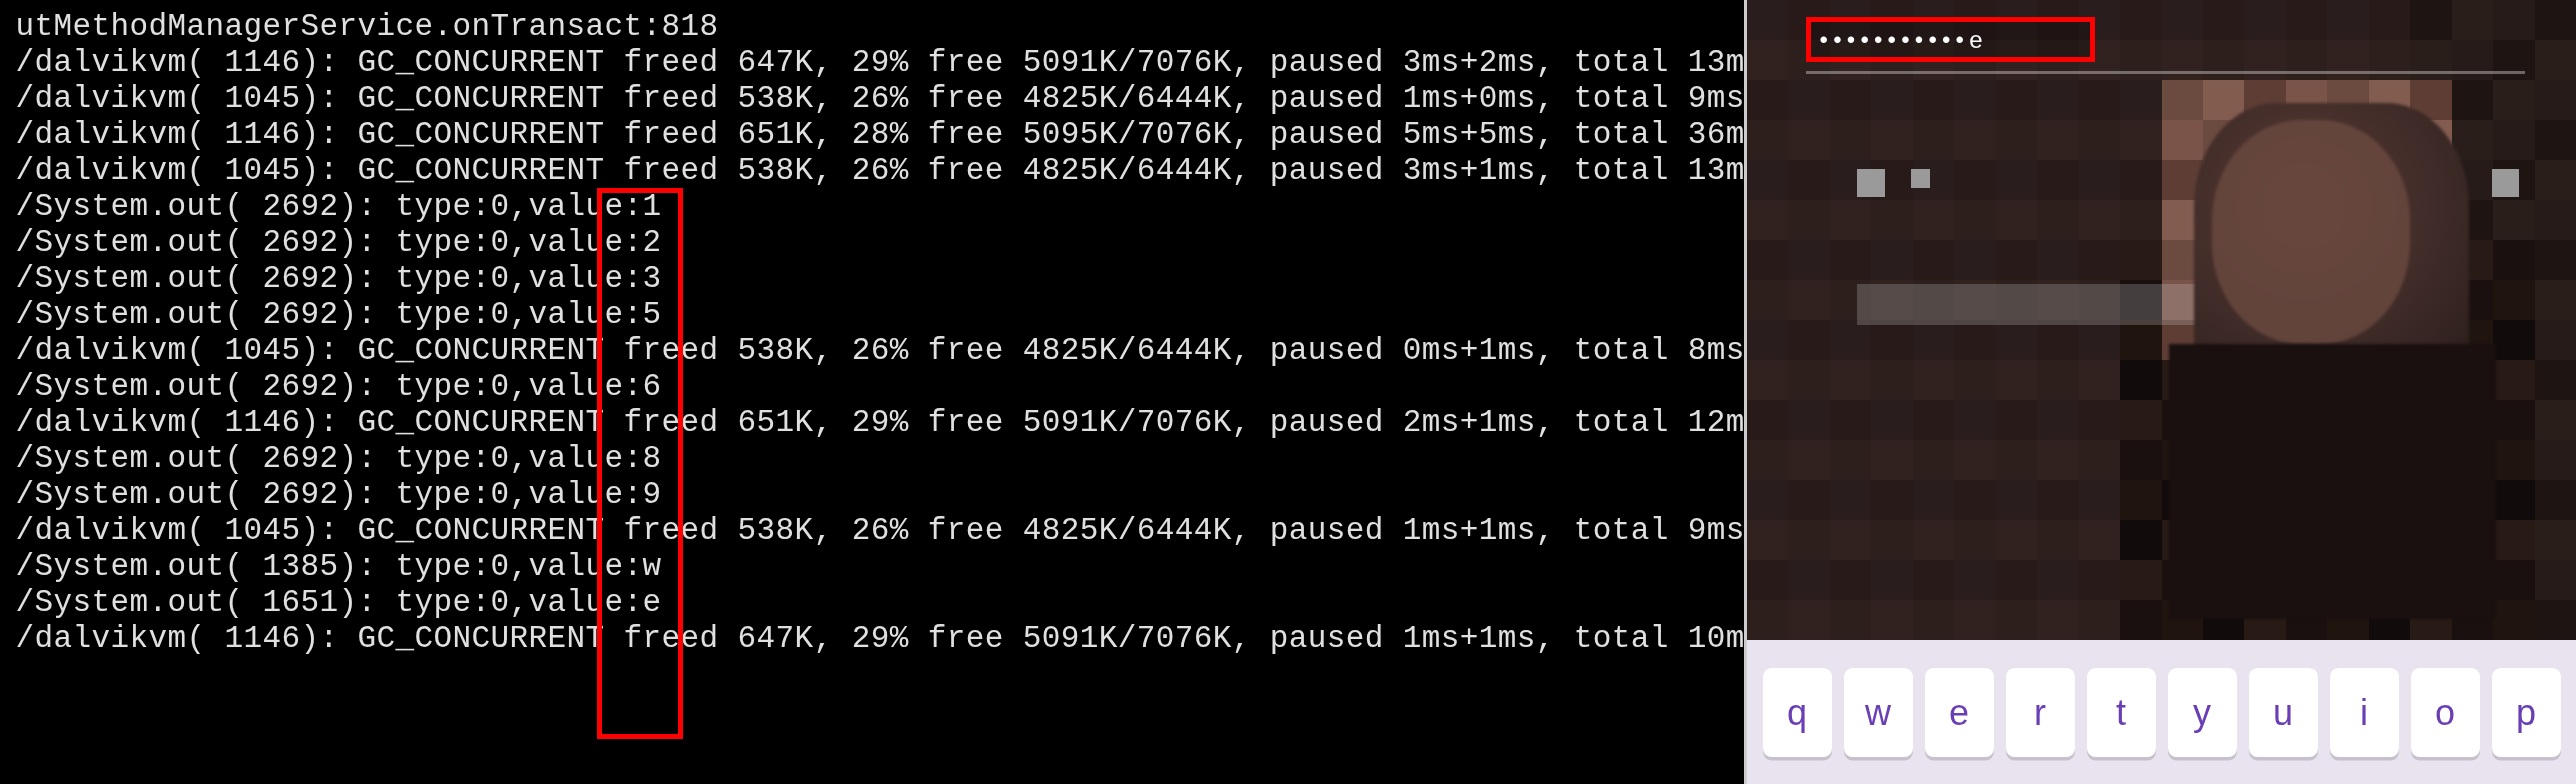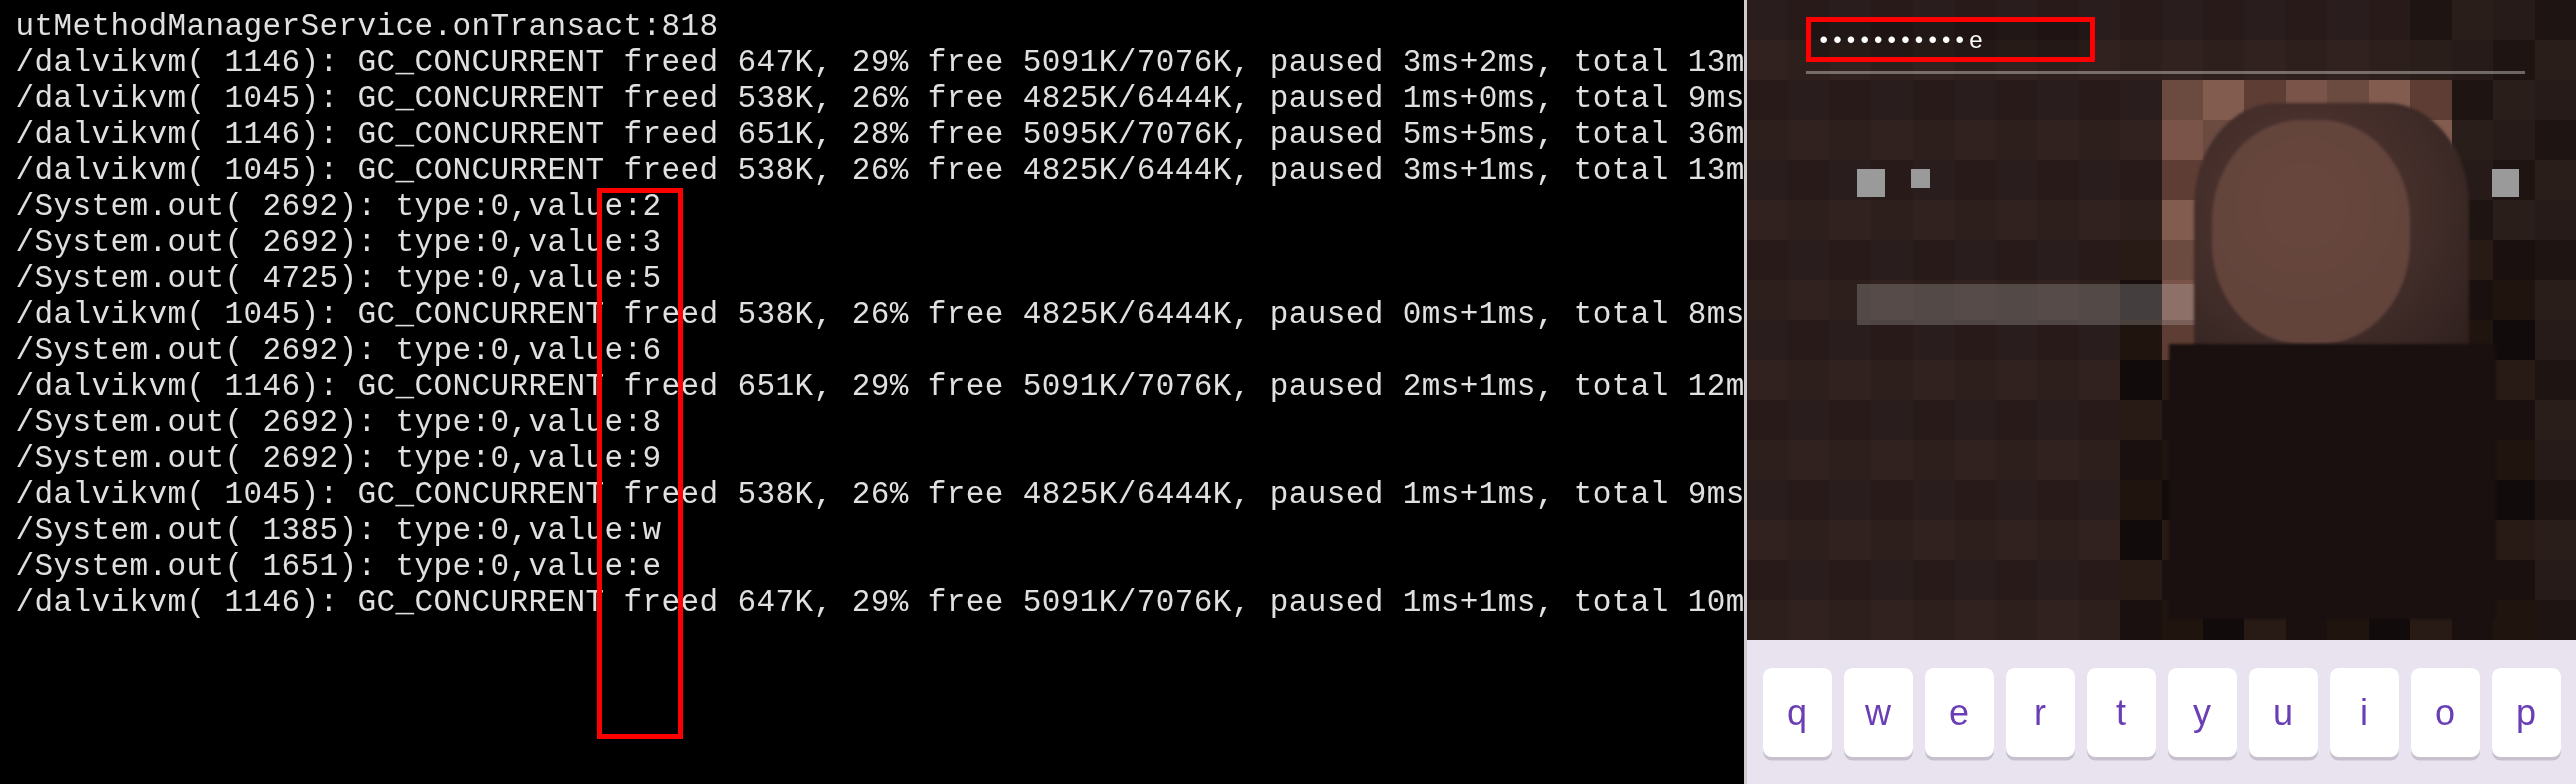--- a/index.html
+++ b/index.html
@@ -132,23 +132,24 @@
   </style>
 </head>
 <body>
 
 <div class="terminal">
   <div class="terminal-line">utMethodManagerService.onTransact:818</div>
   <div class="terminal-line">/dalvikvm( 1146): GC_CONCURRENT freed 647K, 29% free 5091K/7076K, paused 3ms+2ms, total 13ms</div>
   <div class="terminal-line">/dalvikvm( 1045): GC_CONCURRENT freed 538K, 26% free 4825K/6444K, paused 1ms+0ms, total 9ms</div>
   <div class="terminal-line">/dalvikvm( 1146): GC_CONCURRENT freed 651K, 28% free 5095K/7076K, paused 5ms+5ms, total 36ms</div>
   <div class="terminal-line">/dalvikvm( 1045): GC_CONCURRENT freed 538K, 26% free 4825K/6444K, paused 3ms+1ms, total 13ms</div>
+  <div class="terminal-line">/System.out( 2692): type:0,value:1</div>
   <div class="terminal-line">/System.out( 2692): type:0,value:2</div>
   <div class="terminal-line">/System.out( 2692): type:0,value:3</div>
-  <div class="terminal-line">/System.out( 4725): type:0,value:5</div>
+  <div class="terminal-line">/System.out( 2692): type:0,value:5</div>
   <div class="terminal-line">/dalvikvm( 1045): GC_CONCURRENT freed 538K, 26% free 4825K/6444K, paused 0ms+1ms, total 8ms</div>
   <div class="terminal-line">/System.out( 2692): type:0,value:6</div>
   <div class="terminal-line">/dalvikvm( 1146): GC_CONCURRENT freed 651K, 29% free 5091K/7076K, paused 2ms+1ms, total 12ms</div>
   <div class="terminal-line">/System.out( 2692): type:0,value:8</div>
   <div class="terminal-line">/System.out( 2692): type:0,value:9</div>
   <div class="terminal-line">/dalvikvm( 1045): GC_CONCURRENT freed 538K, 26% free 4825K/6444K, paused 1ms+1ms, total 9ms</div>
   <div class="terminal-line">/System.out( 1385): type:0,value:w</div>
   <div class="terminal-line">/System.out( 1651): type:0,value:e</div>
   <div class="terminal-line">/dalvikvm( 1146): GC_CONCURRENT freed 647K, 29% free 5091K/7076K, paused 1ms+1ms, total 10ms</div>
   <div class="red-box"></div>

